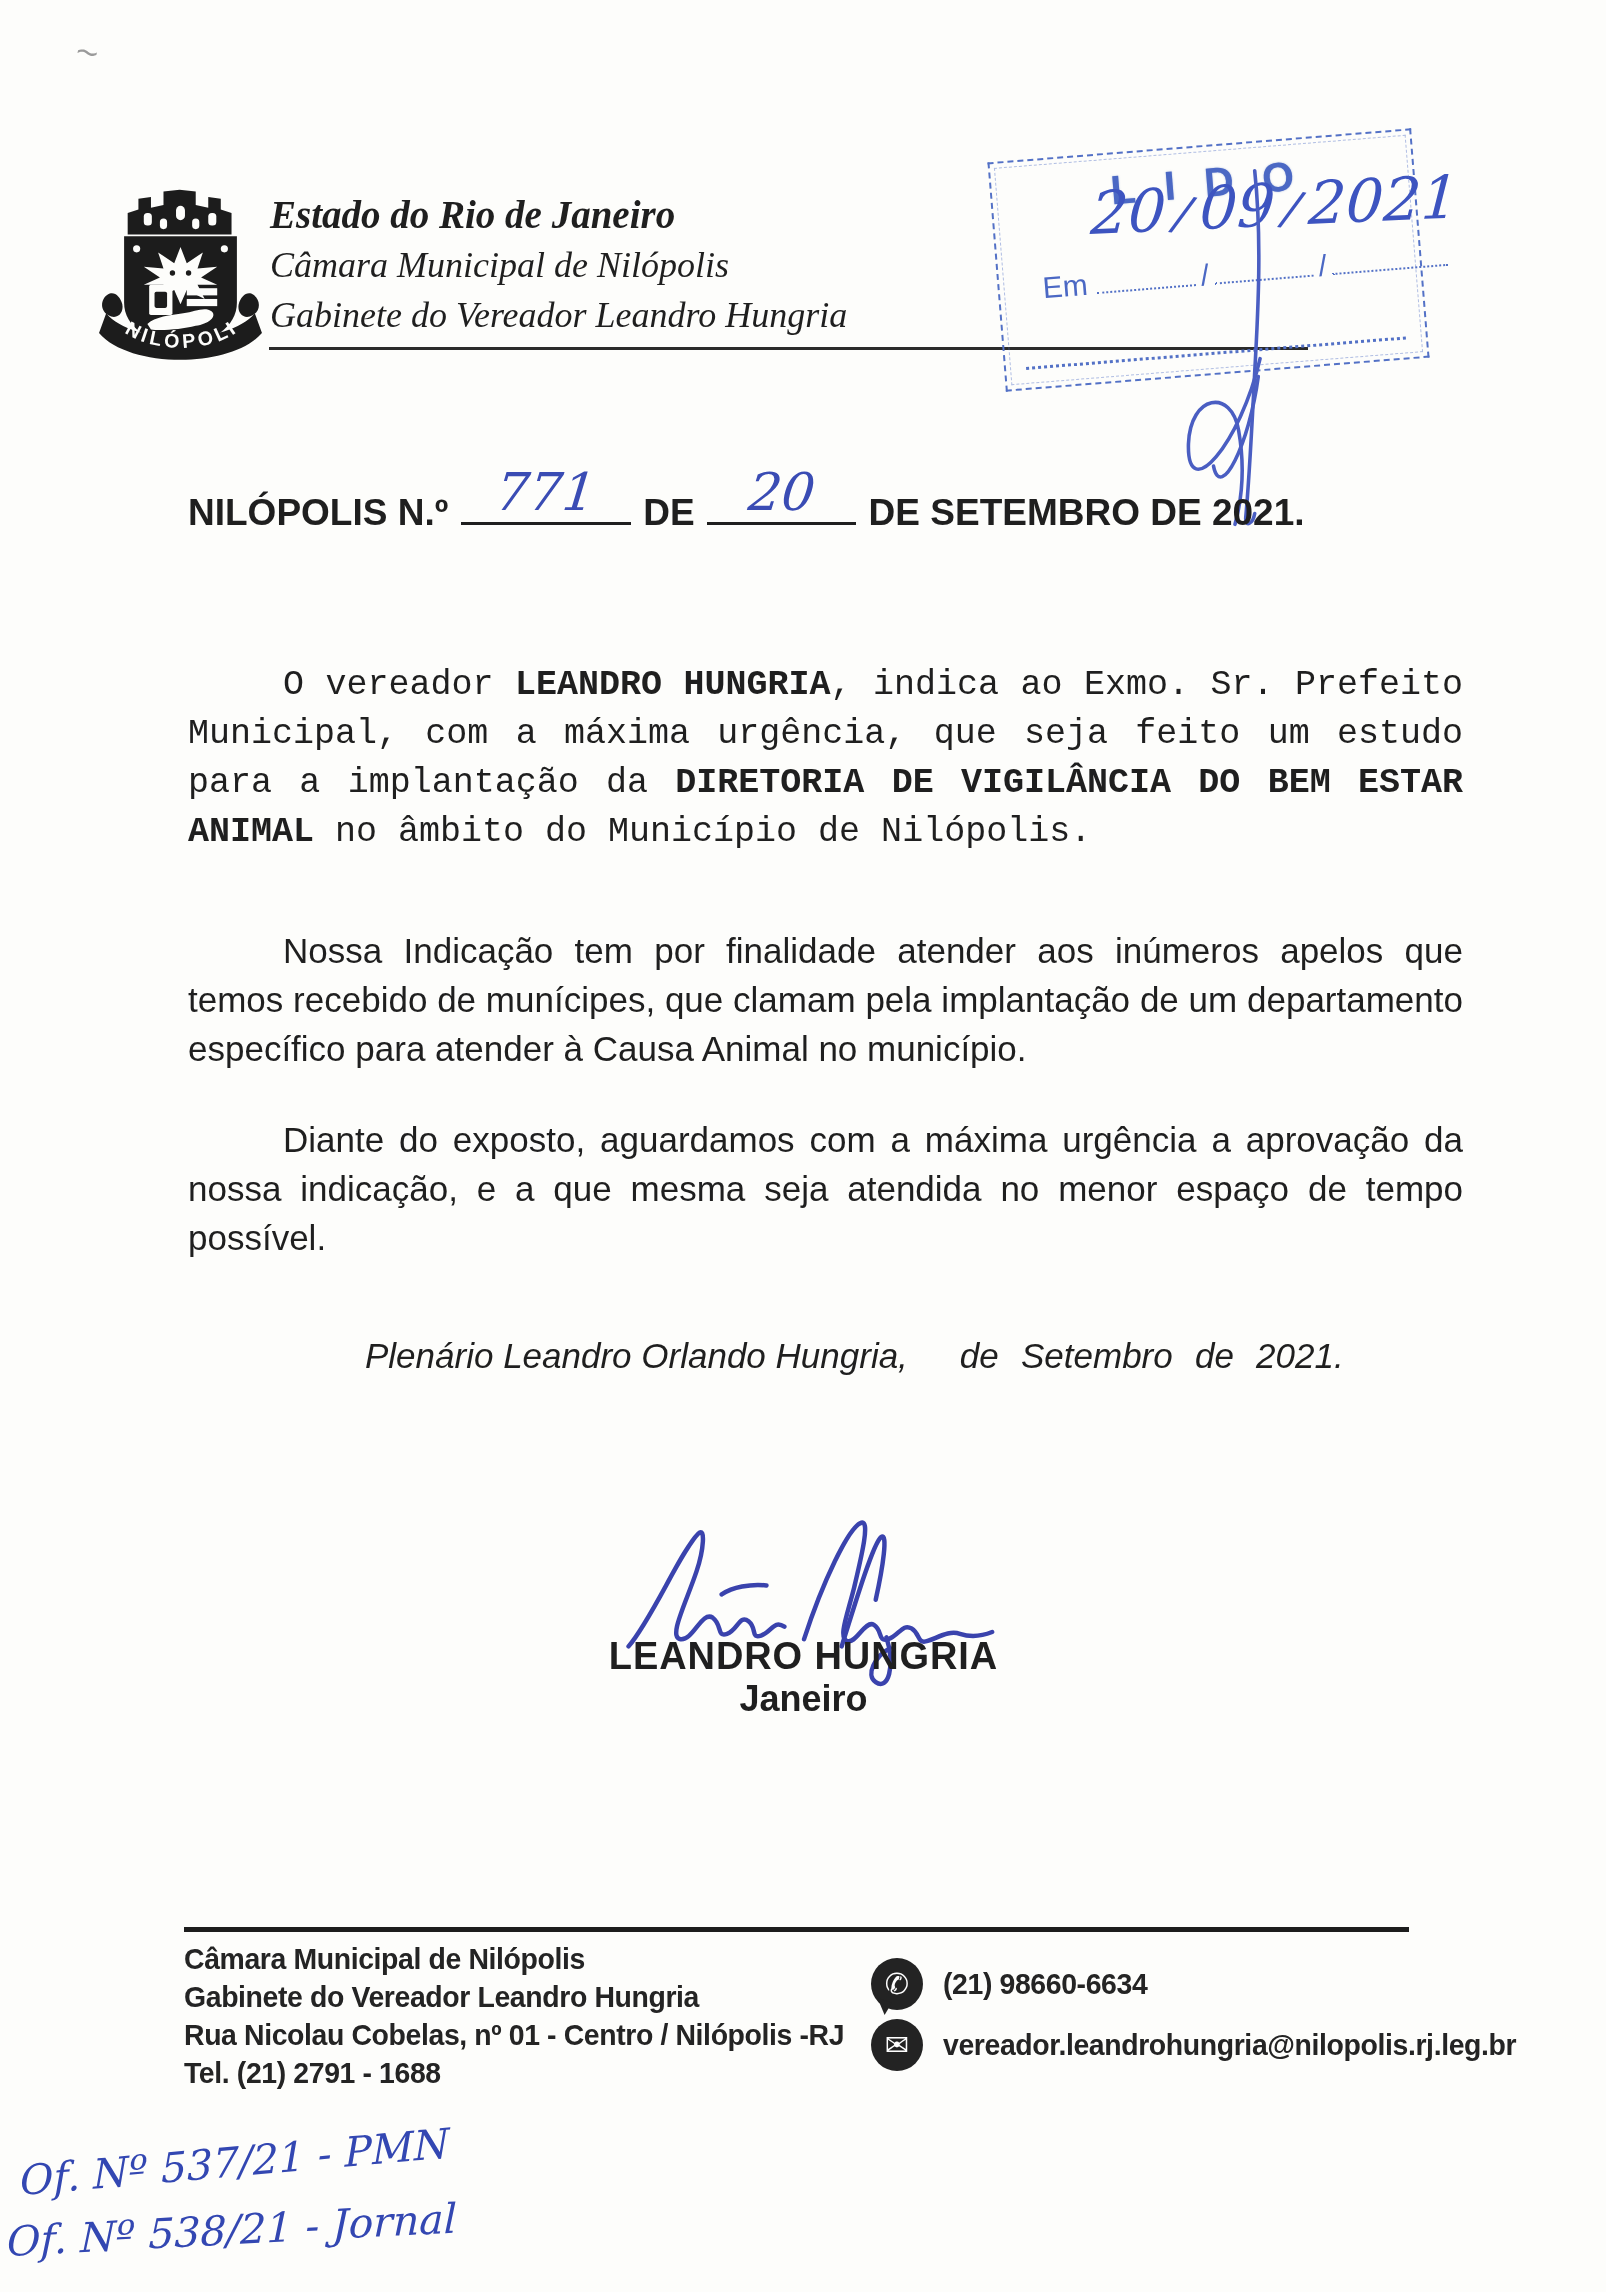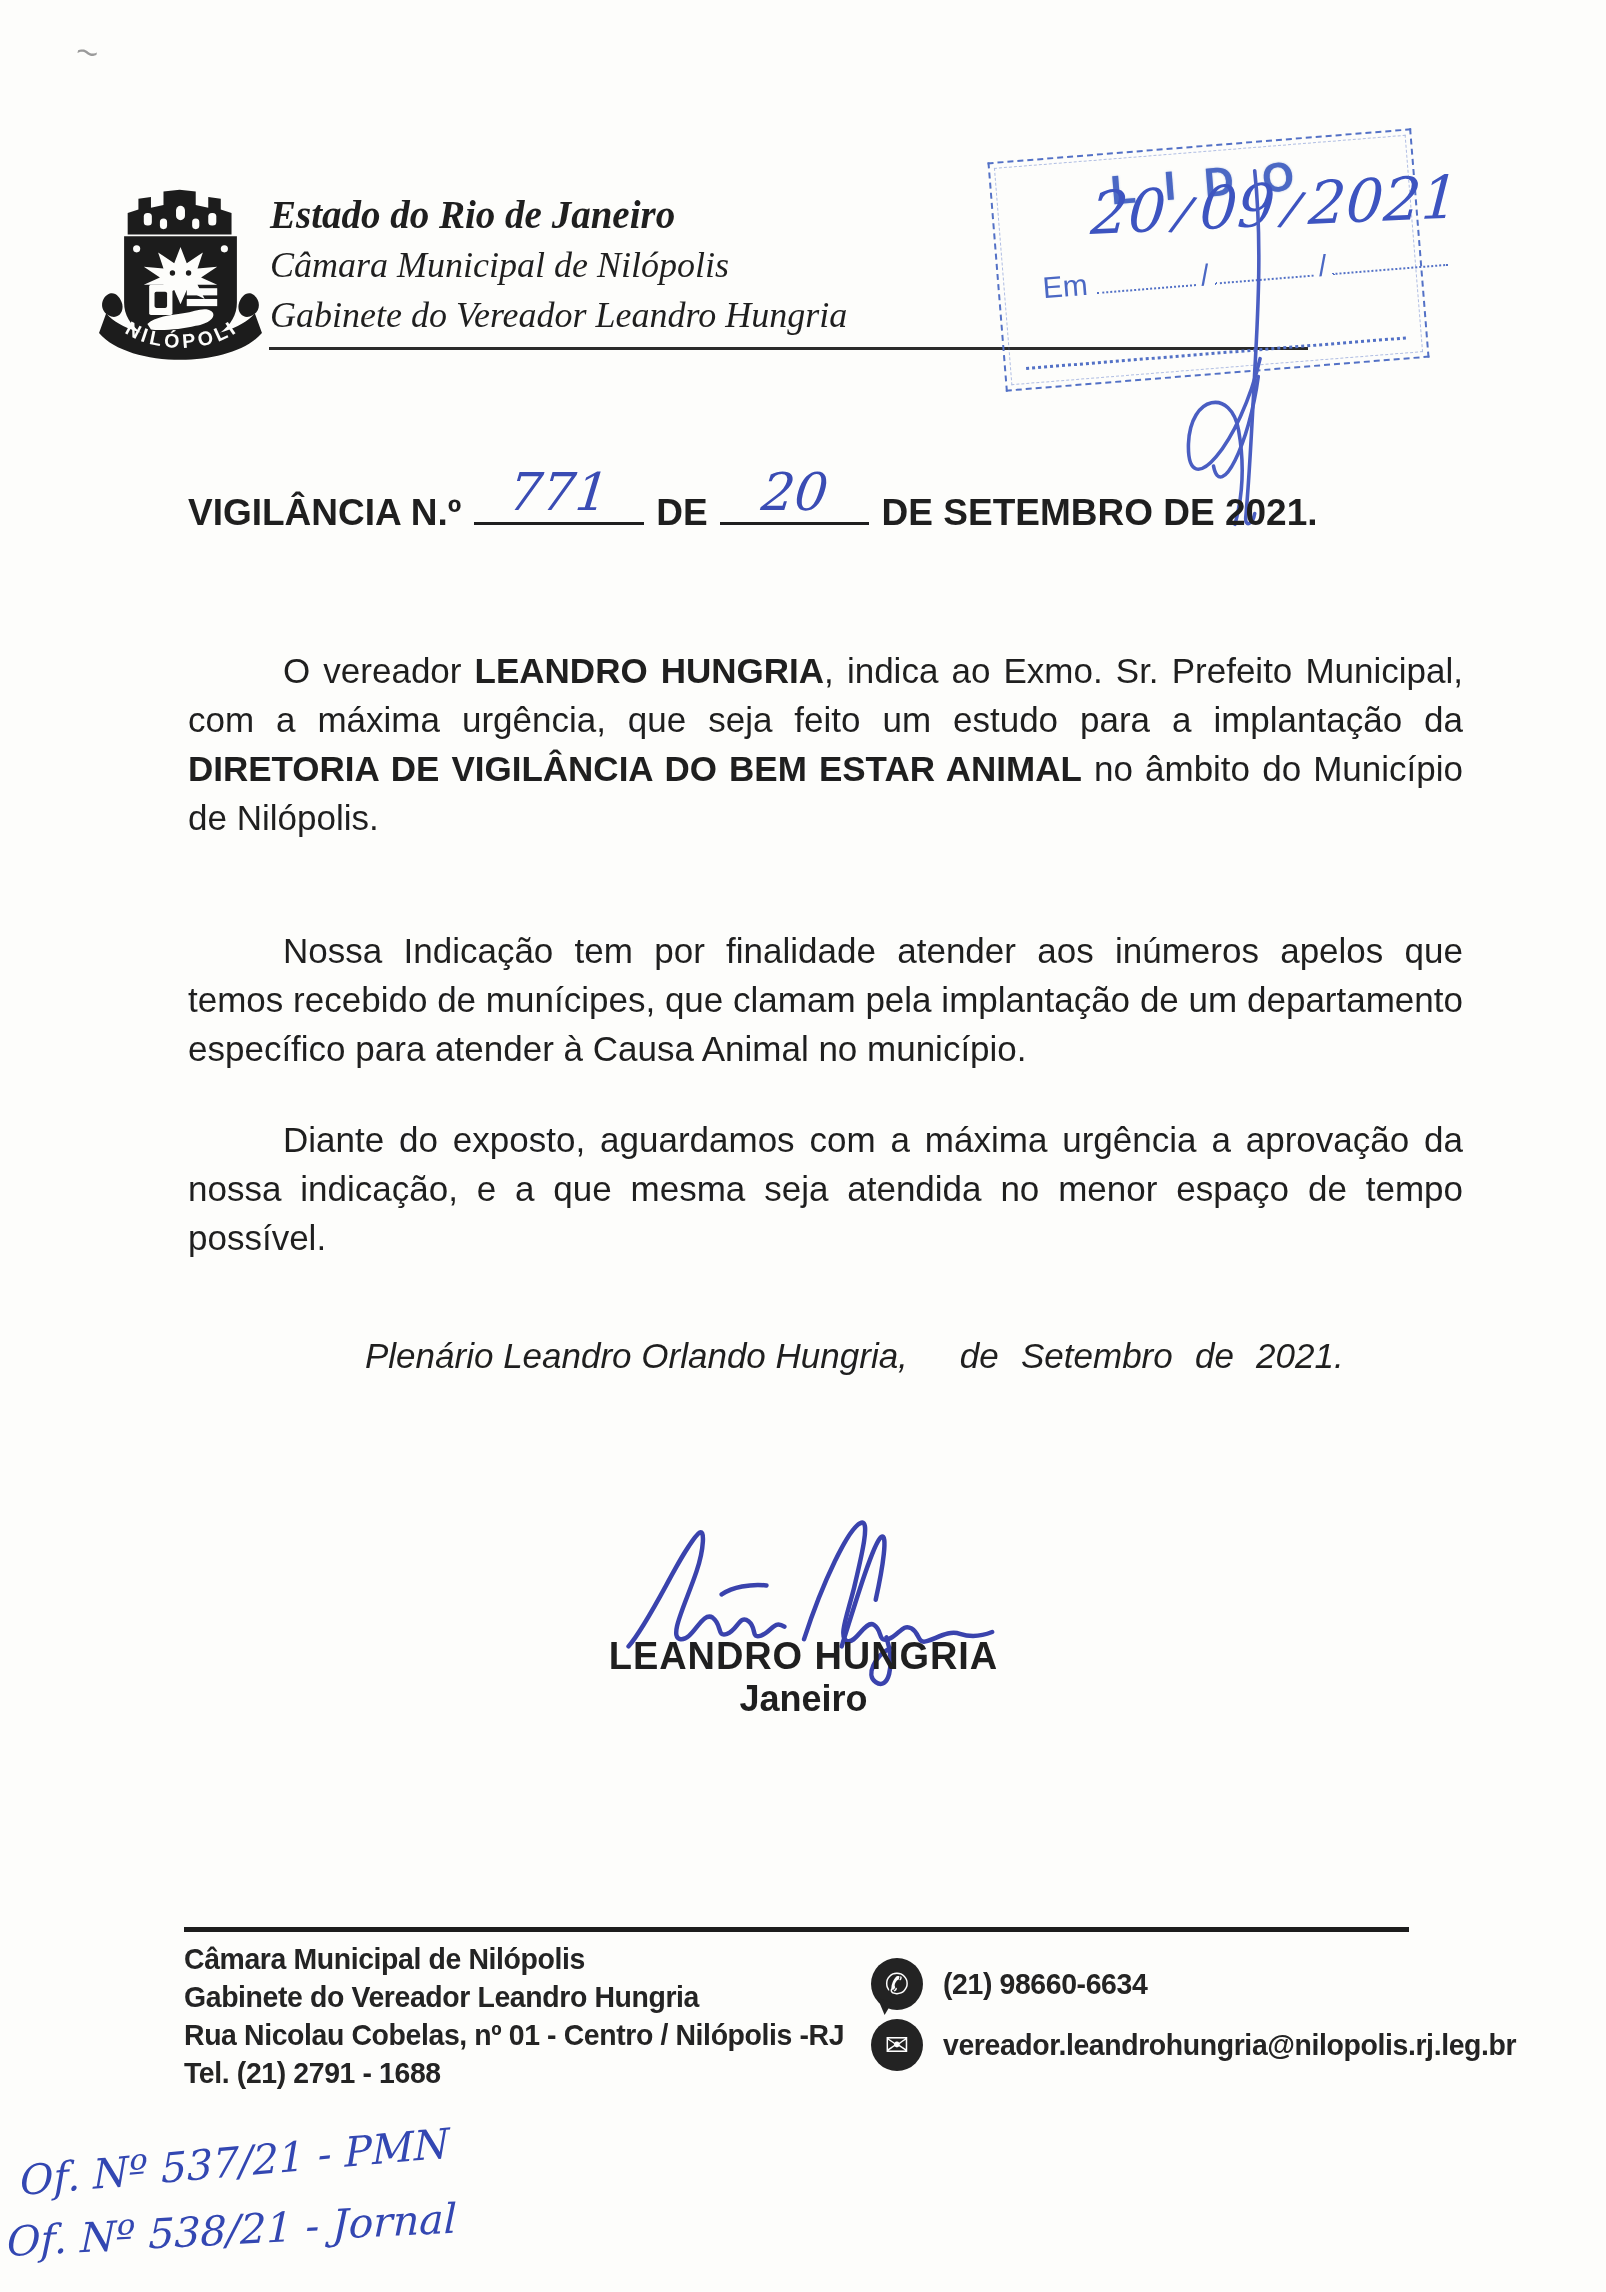--- a/index.html
+++ b/index.html
@@ -40,21 +40,21 @@
   .doc-title{position:absolute;left:188px;top:484px;font-size:37px;font-weight:bold;white-space:nowrap;}
   .blank{display:inline-block;border-bottom:3.6px solid #1f1f1f;height:38px;position:relative;vertical-align:baseline;}
   .blank1{width:170px;margin:0 12.5px;}
   .blank2{width:149px;margin:0 12.5px;}
   .blank .hw-num{position:absolute;left:50%;bottom:0;transform:translateX(-50%) skewX(-6deg);
                  color:#3a4cb4;font-size:52px;font-weight:normal;}
 
   
   .body-par{position:absolute;left:188px;width:1275px;margin:0;font-size:35px;line-height:49px;
             text-align:justify;}
-  .p1{top:646px;text-indent:95px;}
+  .p1{top:661px;text-indent:95px;font-family:Liberation Mono, monospace;}
   .p2{top:910px;text-indent:95px;margin-top:16px;}
   .p3{top:1115px;text-indent:95px;}
   .body-par .b{font-weight:bold;}
 
   .just-heading{position:absolute;left:0;right:0;top:858px;text-align:center;}
   .just-heading span{display:inline-block;font-size:36px;font-weight:bold;letter-spacing:.42em;
                      border-bottom:3.6px solid #222;padding:0 5.4px 7.2px 12.5px;}
 
   .plenary{position:absolute;left:365px;top:1336px;font-size:35px;font-style:italic;white-space:nowrap;}
   .plenary-gap{display:inline-block;width:52px;}
@@ -166,21 +166,21 @@
 
   <svg class="scribble" viewBox="0 0 210 445">
     <g fill="none" stroke="#4a5ec2" stroke-width="4" stroke-linecap="round">
       <path d="M146 25 C154 100 150 180 146 250 C142 330 138 390 136 412 C135 424 144 420 146 408"></path>
       <path d="M152 235 C130 330 70 400 72 330 C74 275 120 268 128 315 C136 360 130 398 124 420"></path>
       <path d="M150 255 C140 330 108 395 100 355"></path>
     </g>
   </svg>
 
   <div class="doc-title">
-    <span>VIGILÂNCIA N.º</span><span class="blank blank1"><span class="hw-num hand">771</span></span><span>DE</span><span class="blank blank2"><span class="hw-num hand">20</span></span><span>DE SETEMBRO DE 2021.</span>
+    <span>NILÓPOLIS N.º</span><span class="blank blank1"><span class="hw-num hand">771</span></span><span>DE</span><span class="blank blank2"><span class="hw-num hand">20</span></span><span>DE SETEMBRO DE 2021.</span>
   </div>
 
   <p class="body-par p1"><span>O vereador </span><span class="b">LEANDRO HUNGRIA</span><span>, indica ao Exmo. Sr. Prefeito Municipal, com a máxima urgência, que seja feito um estudo para a implantação da </span><span class="b">DIRETORIA DE VIGILÂNCIA DO BEM ESTAR ANIMAL</span><span> no âmbito do Município de Nilópolis.</span></p>
 
 
   <p class="body-par p2">Nossa Indicação tem por finalidade atender aos inúmeros apelos que temos recebido de munícipes, que clamam pela implantação de um departamento específico para atender à Causa Animal no município.</p>
   <p class="body-par p3">Diante do exposto, aguardamos com a máxima urgência a aprovação da nossa indicação, e a que mesma seja atendida no menor espaço de tempo possível.</p>
 
   <div class="plenary">
     <span>Plenário Leandro Orlando Hungria,</span><span class="plenary-gap"></span><span class="wide">de Setembro de 2021.</span>

